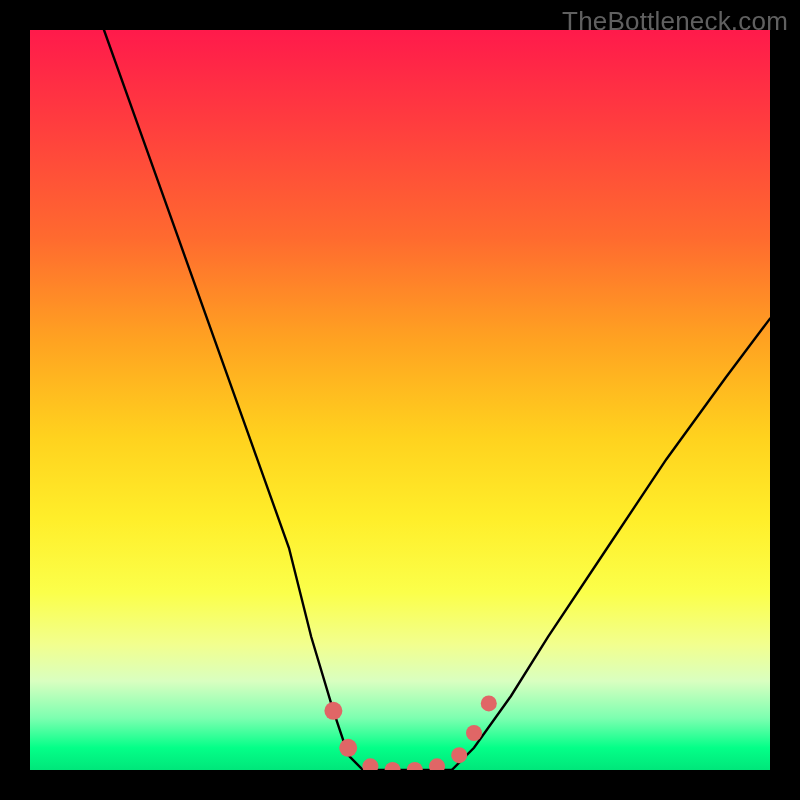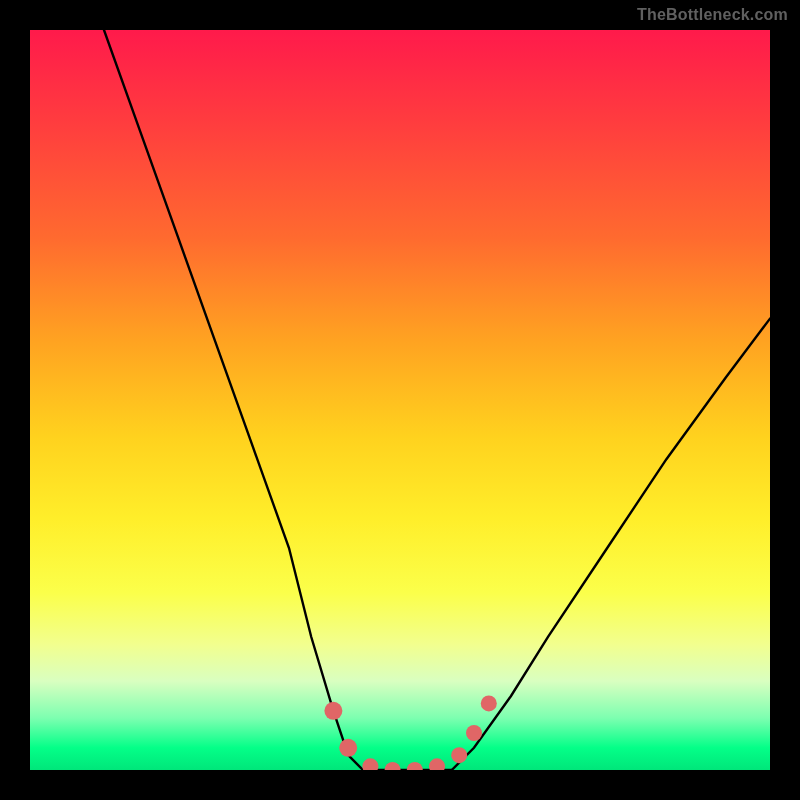--- a/index.html
+++ b/index.html
@@ -11,21 +11,21 @@
           #ff6a2f 28%,
           #ffa321 42%,
           #ffd21e 55%,
           #ffee2a 66%,
           #fbff4a 76%,
           #f2ff8e 83%,
           #d9ffc0 88%,
           #7cffb0 93%,
           #04ff88 97%,
           #00e67a 100%);}
-  .watermark{position:absolute;top:6px;right:12px;color:#606060;font-size:16px;font-weight:700;letter-spacing:.2px}
+  .watermark{position:absolute;top:6px;right:12px;color:#606060;font-size:26px;font-weight:400;letter-spacing:.2px}
   svg{position:absolute;left:30px;top:30px}
 </style>
 </head>
 <body>
 
 <div class="frame">
   <div class="plot"></div>
 
   <svg width="740" height="740" viewBox="0 0 740 740">
     <g id="curves">

